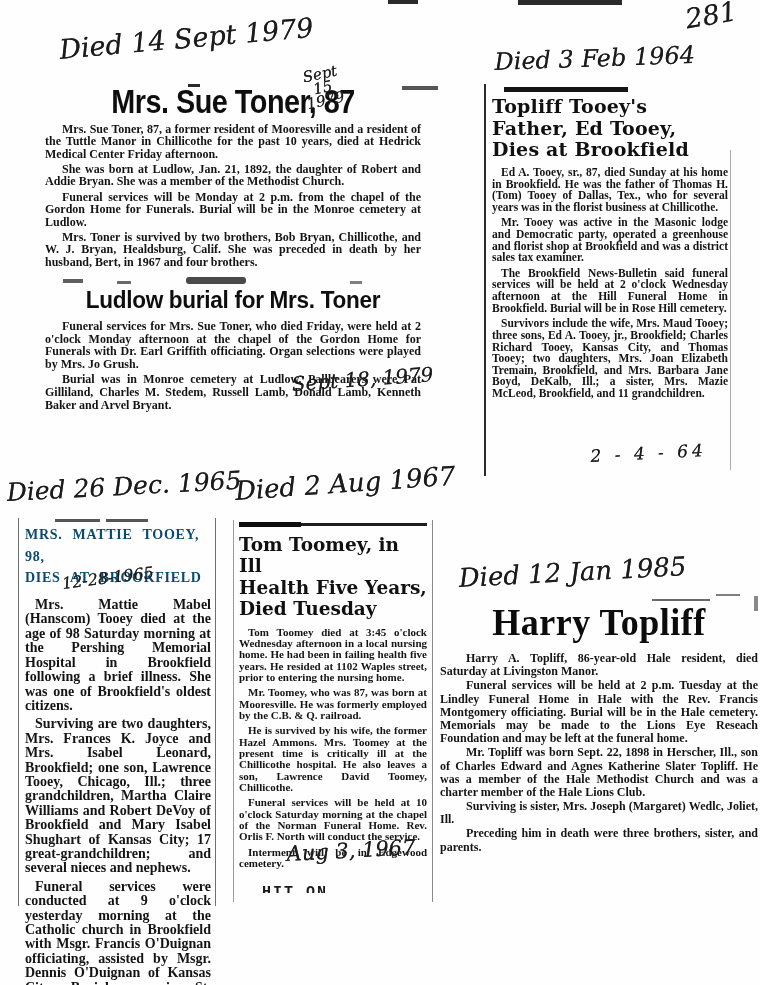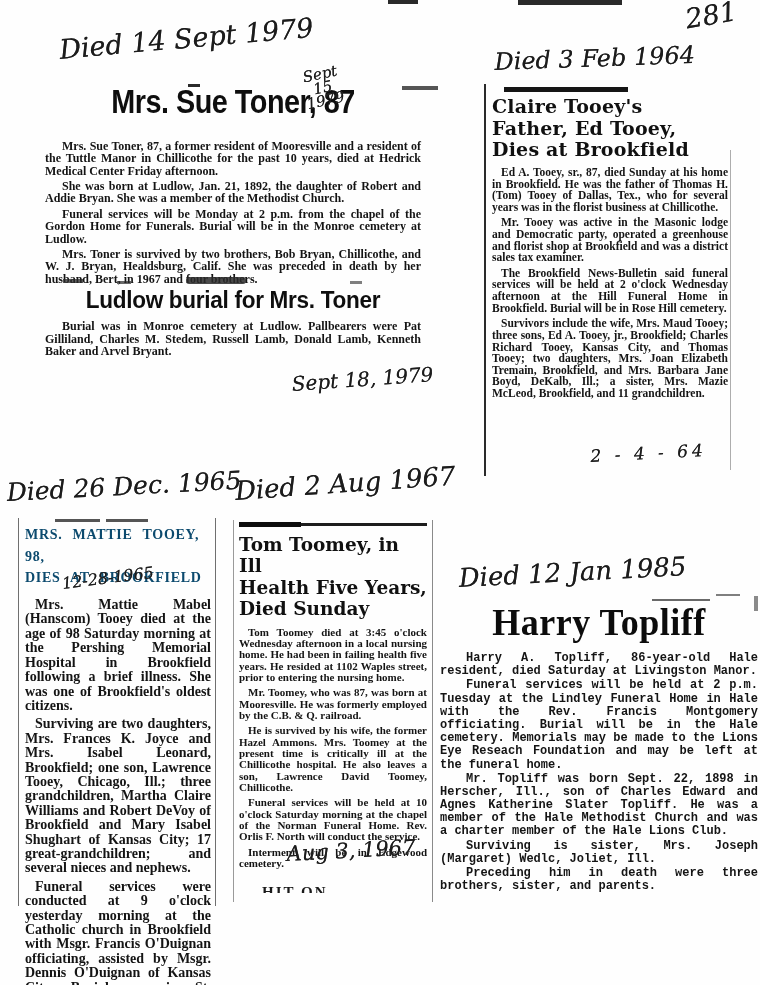--- a/index.html
+++ b/index.html
@@ -17,21 +17,21 @@
   .clip-body p {
     margin:0 0 3px 0; text-align:justify; font-weight:bold; color:#141414;
   }
   
   #sue-clip { position:absolute; left:45px; top:84px; width:376px; }
   #sue-headline {
     text-align:center; font-family:"Liberation Sans", sans-serif; font-weight:bold;
     font-size:30px; letter-spacing:-0.5px; transform:scale(0.96,1.08);
     transform-origin:center top; white-space:nowrap; color:#0e0e0e;
   }
-  #sue-clip .clip-body { margin-top:22px; font-size:12px; line-height:1.03; }
+  #sue-clip .clip-body { margin-top:5px; font-size:12px; line-height:1.03; }
   #sue-clip .clip-body p { text-indent:17px; }
   #sue-side-date { left:255px; top:-12px; font-size:15px; line-height:0.9; transform:rotate(-12deg); text-align:center; }
   #sue-side-date span { display:block; }
   
   #ludlow-clip { position:absolute; left:45px; top:286px; width:376px; }
   #ludlow-headline {
     text-align:center; font-family:"Liberation Sans", sans-serif; font-weight:bold;
     font-size:23px; letter-spacing:-0.3px; transform:scale(0.98,1.06);
     transform-origin:center top; white-space:nowrap; color:#0e0e0e;
   }
@@ -74,32 +74,32 @@
   #toomey-topline-dark { width:62px; height:5px; background:#0d0d0d; margin-top:-4px; }
   #toomey-headline {
     font-family:"DejaVu Serif", serif; font-weight:bold; font-size:18.5px;
     line-height:1.16; color:#101010; margin-top:7px;
   }
   #toomey-clip .clip-body { margin-top:7px; font-size:11px; line-height:1.03; }
   #toomey-clip .clip-body p { text-indent:9px; margin-bottom:4px; }
   #toomey-date { left:52px; top:322px; font-size:21px; transform:rotate(-3deg); }
   #toomey-cutoff {
     position:absolute; left:28px; top:364px; width:155px; height:9px; overflow:hidden;
-    font-family:Liberation Serif, serif; font-weight:bold; font-size:15px;
+    font-family:Liberation Mono, monospace; font-weight:bold; font-size:15px;
     letter-spacing:2px; color:#1a1a1a; white-space:nowrap;
   }
   
   #topliff-clip { position:absolute; left:440px; top:600px; width:318px; }
   #topliff-headline {
     text-align:center; font-family:"Liberation Serif", serif; font-weight:bold;
     font-size:36px; letter-spacing:0.5px; color:#0c0c0c; transform:scale(1,1.05);
     transform-origin:center top; white-space:nowrap;
   }
   #topliff-clip .clip-body { margin-top:10px; font-size:12px; line-height:1.1; }
-  #topliff-clip .clip-body p { text-indent:26px; margin-bottom:1px;font-family:Liberation Mono, monospace; }
+  #topliff-clip .clip-body p { text-indent:26px; margin-bottom:1px; }
   #topliff-date { left:458px; top:563px; font-size:26px; transform:rotate(-3deg); }
   
   #page-number { left:683px; top:4px; font-size:27px; transform:rotate(-10deg); }
   #sue-top-date { left:58px; top:34px; font-size:27px; transform:rotate(-5deg); }
   #thomas-top-date { left:494px; top:48px; font-size:24px; transform:rotate(-2deg); }
   #mattie-top-date { left:6px; top:478px; font-size:25px; transform:rotate(-3deg); }
   #toomey-top-date { left:234px; top:476px; font-size:26px; transform:rotate(-4deg); }
   
   .smudge { position:absolute; background:#2a2a2a; }
 </style>
@@ -133,31 +133,32 @@
   </div>
 
   <div class="smudge" style="left:63px;top:279px;width:20px;height:4px;opacity:.75;"></div>
   <div class="smudge" style="left:117px;top:281px;width:14px;height:3px;opacity:.7;"></div>
   <div class="smudge" style="left:186px;top:277px;width:60px;height:7px;border-radius:3px;opacity:.85;"></div>
   <div class="smudge" style="left:350px;top:281px;width:12px;height:3px;opacity:.6;"></div>
 
   <div id="ludlow-clip">
     <div id="ludlow-headline">Ludlow burial for Mrs. Toner</div>
     <div class="clip-body">
+      <p>Funeral services for Mrs. Sue Toner, who died Friday, were held at 2 o'clock Monday afternoon at the chapel of the Gordon Home for Funerals with Dr. Earl Griffith officiating. Organ selections were played by Mrs. Jo Grush.</p>
       <p>Burial was in Monroe cemetery at Ludlow. Pallbearers were Pat Gilliland, Charles M. Stedem, Russell Lamb, Donald Lamb, Kenneth Baker and Arvel Bryant.</p>
     </div>
     <div id="ludlow-date" class="hw">Sept 18, 1979</div>
   </div>
 
   <div id="thomas-top-date" class="hw">Died 3 Feb 1964</div>
 
   <div id="thomas-clip">
     <div id="thomas-topbar"></div>
     <div id="thomas-headline">
-      <div>Claire Tooey's</div>
+      <div>Topliff Tooey's</div>
       <div>Father, Ed Tooey,</div>
       <div>Dies at Brookfield</div>
     </div>
     <div class="clip-body">
       <p>Ed A. Tooey, sr., 87, died Sunday at his home in Brookfield. He was the father of Thomas H. (Tom) Tooey of Dallas, Tex., who for several years was in the florist business at Chillicothe.</p>
       <p>Mr. Tooey was active in the Masonic lodge and Democratic party, operated a greenhouse and florist shop at Brookfield and was a district sales tax examiner.</p>
       <p>The Brookfield News-Bulletin said funeral services will be held at 2 o'clock Wednesday afternoon at the Hill Funeral Home in Brookfield. Burial will be in Rose Hill cemetery.</p>
       <p>Survivors include the wife, Mrs. Maud Tooey; three sons, Ed A. Tooey, jr., Brookfield; Charles Richard Tooey, Kansas City, and Thomas Tooey; two daughters, Mrs. Joan Elizabeth Tremain, Brookfield, and Mrs. Barbara Jane Boyd, DeKalb, Ill.; a sister, Mrs. Mazie McLeod, Brookfield, and 11 grandchildren.</p>
     </div>
     <div id="thomas-date" class="hw">2 - 4 - 64</div>
@@ -183,21 +184,21 @@
   </div>
 
   <div id="toomey-top-date" class="hw">Died 2 Aug 1967</div>
 
   <div id="toomey-clip">
     <div id="toomey-topline"></div>
     <div id="toomey-topline-dark"></div>
     <div id="toomey-headline">
       <div>Tom Toomey, in Ill</div>
       <div>Health Five Years,</div>
-      <div>Died Sunday</div>
+      <div>Died Tuesday</div>
     </div>
     <div class="clip-body">
       <p>Tom Toomey died at 3:45 o'clock Wednesday afternoon in a local nursing home. He had been in failing health five years. He resided at 1102 Waples street, prior to entering the nursing home.</p>
       <p>Mr. Toomey, who was 87, was born at Mooresville. He was formerly employed by the C.B. &amp; Q. railroad.</p>
       <p>He is survived by his wife, the former Hazel Ammons. Mrs. Toomey at the present time is critically ill at the Chillicothe hospital. He also leaves a son, Lawrence David Toomey, Chillicothe.</p>
       <p>Funeral services will be held at 10 o'clock Saturday morning at the chapel of the Norman Funeral Home. Rev. Orlis F. North will conduct the service.</p>
       <p>Interment will be in Edgewood cemetery.</p>
     </div>
     <div id="toomey-date" class="hw">Aug 3, 1967</div>
     <div id="toomey-cutoff">HIT ON</div>

